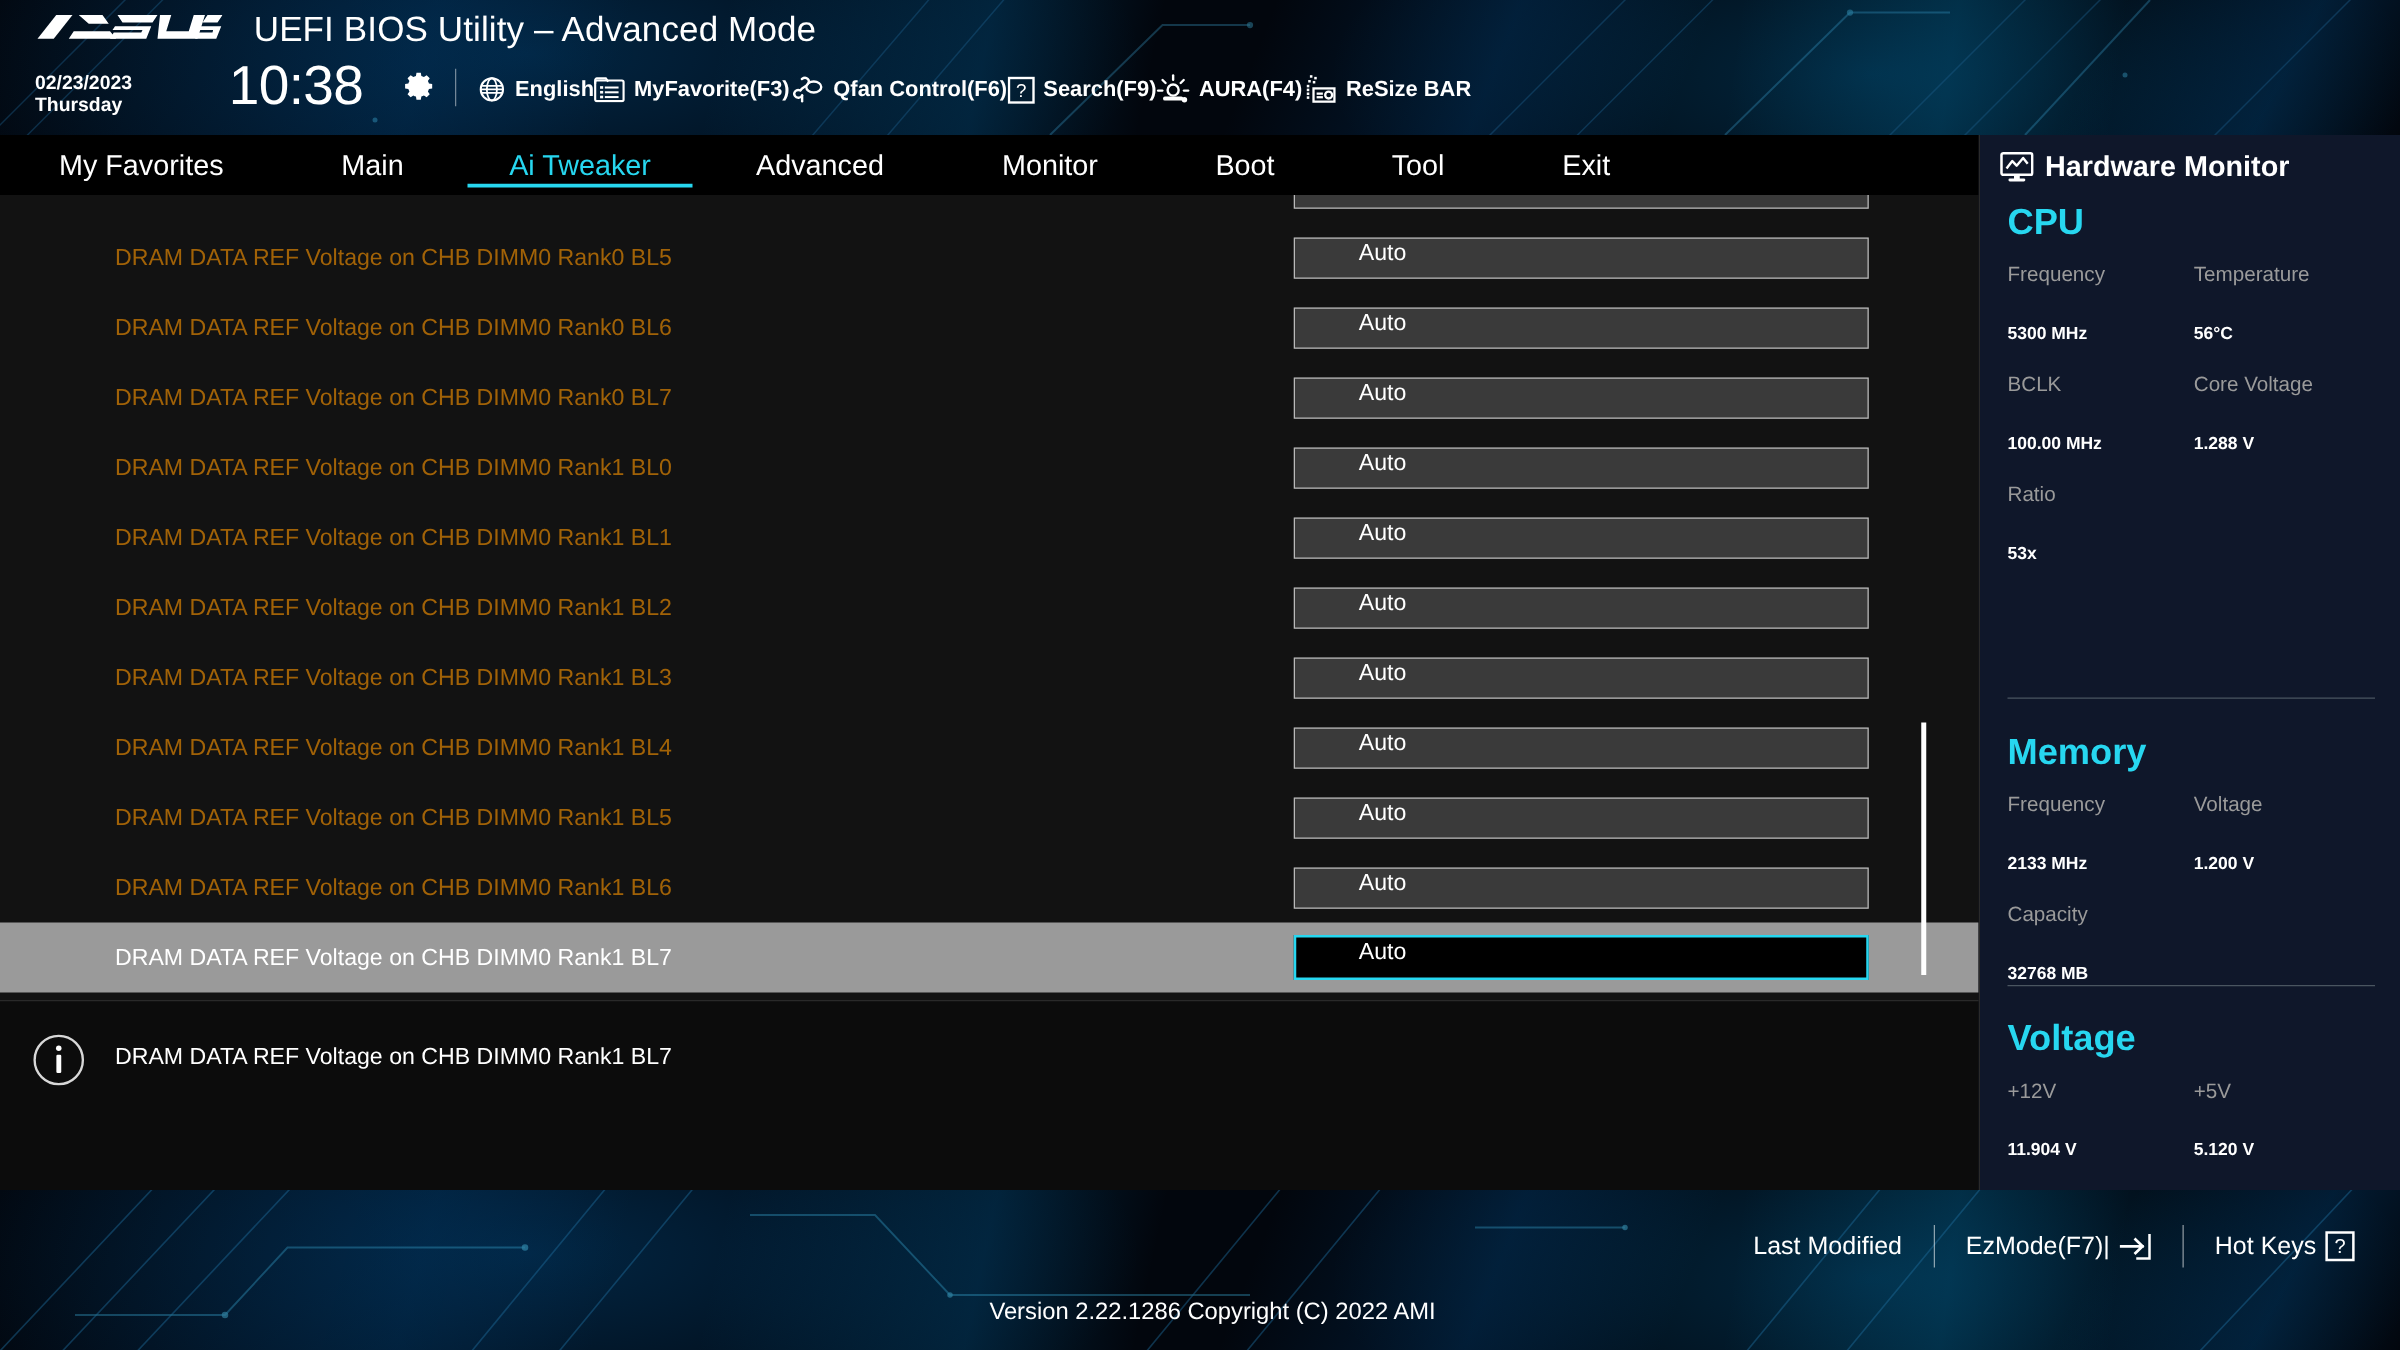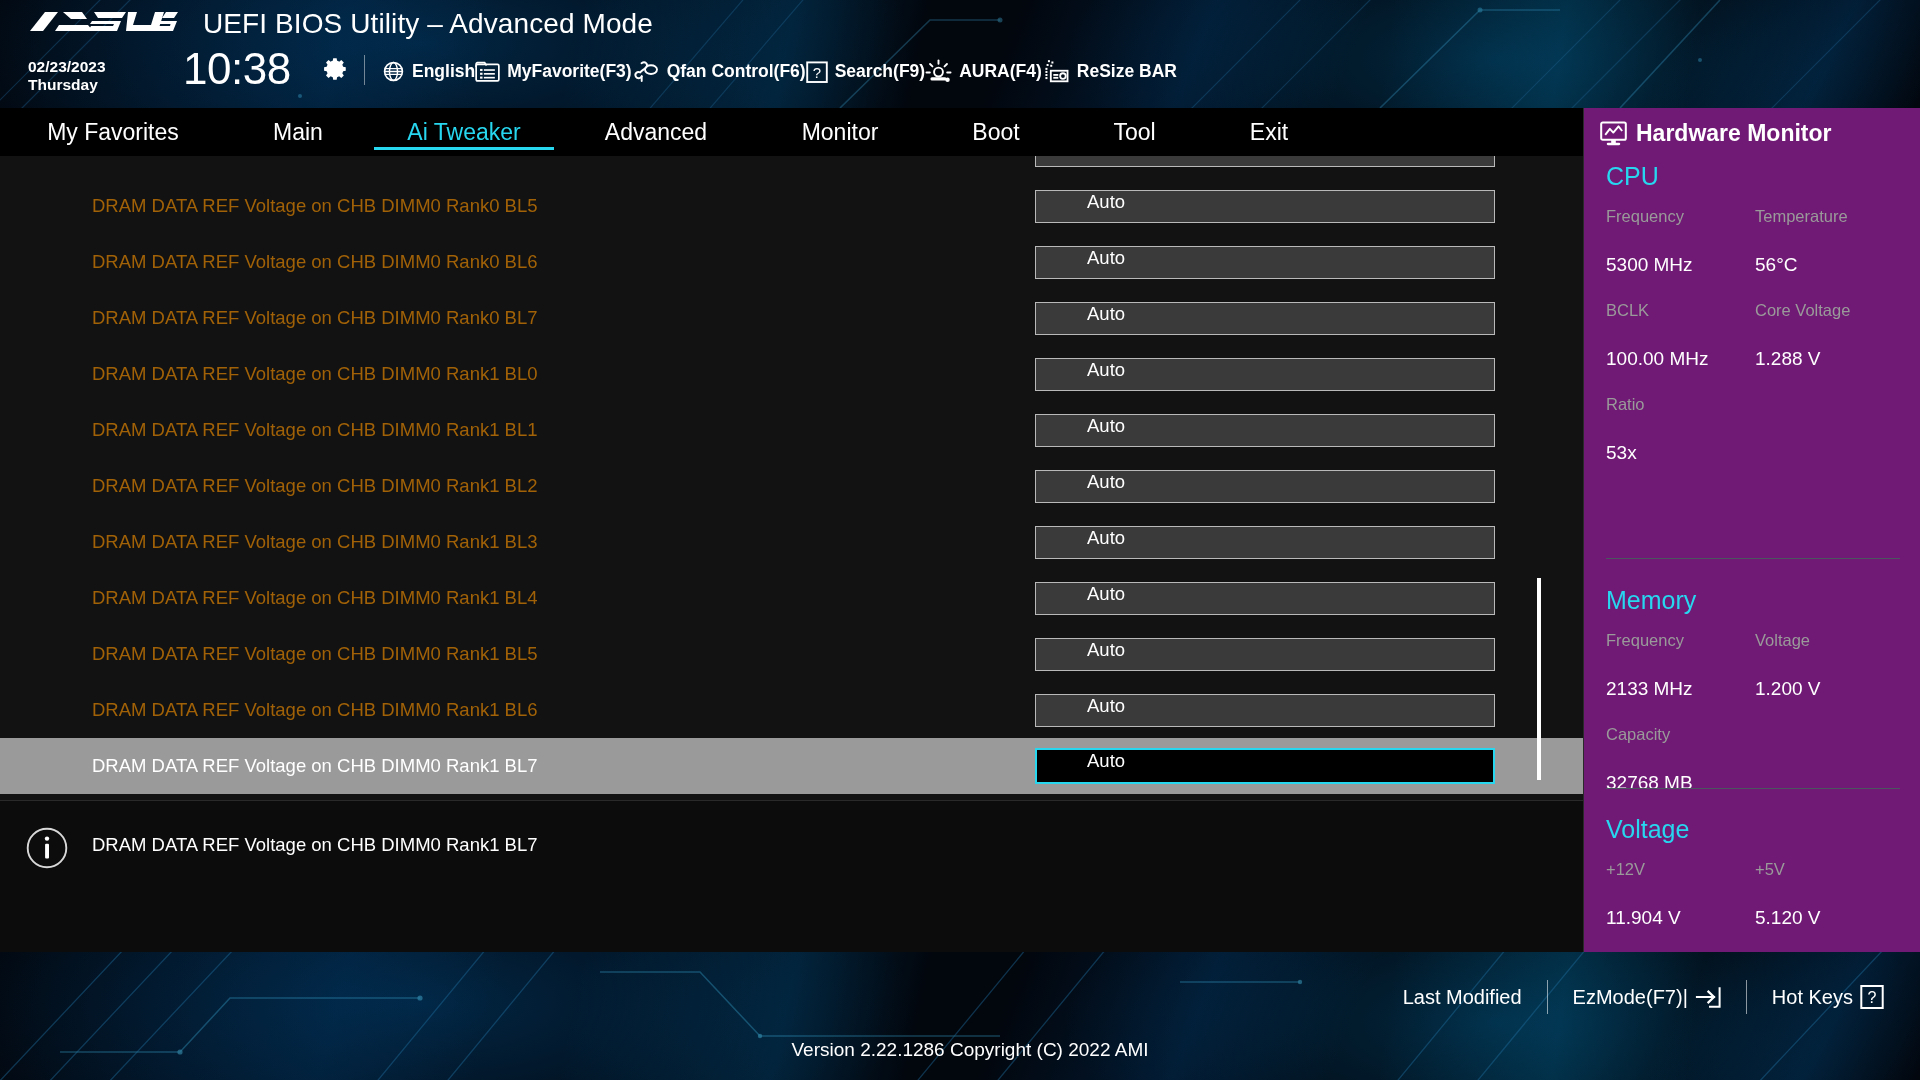--- a/index.html
+++ b/index.html
@@ -157,42 +157,42 @@
     margin:0 25px;
   }
   .version {
     position:absolute; left:0; right:0; top:87px;
     text-align:center; font-size:19px; color:#ffffff;padding-left:20px;
   }
 
   
   #hwmon {
     position:absolute; left:1583px; top:108px; width:337px; height:844px;
-    background:#701a75;
+    background:#0f172a;
     border-left:1px solid #2a2a2a;
     overflow:hidden;
   }
   .hw-title {
     position:absolute; left:16px; top:12px;
     display:flex; align-items:center; gap:9px;
     font-size:23px; font-weight:700; color:#ffffff;
   }
   .hw-section {
     position:absolute; left:22px; right:16px;
   }
   .hw-head {
-    font-size:25px; font-weight:400; color:#27d7f0; margin-bottom:16px;
+    font-size:29px; font-weight:700; color:#27d7f0; margin-bottom:16px;
   }
   .hw-grid { display:flex; }
   .hw-cell { width:158px; }
   .hw-cell .k {
     font-size:16.5px; color:#9a9a9a; font-weight:400; margin-bottom:5px;
   }
   .hw-cell .v {
-    font-size:19px; color:#ffffff; font-weight:400;margin-top:28px;
+    font-size:14px; color:#ffffff; font-weight:700;margin-top:28px;
   }
   .hw-pairrow { margin-bottom:25px; }
   .hw-rule {
     position:absolute; left:22px; width:294px; height:1px;
     background:#4a5560;
   }
 </style>
 </head>
 <body>
 

